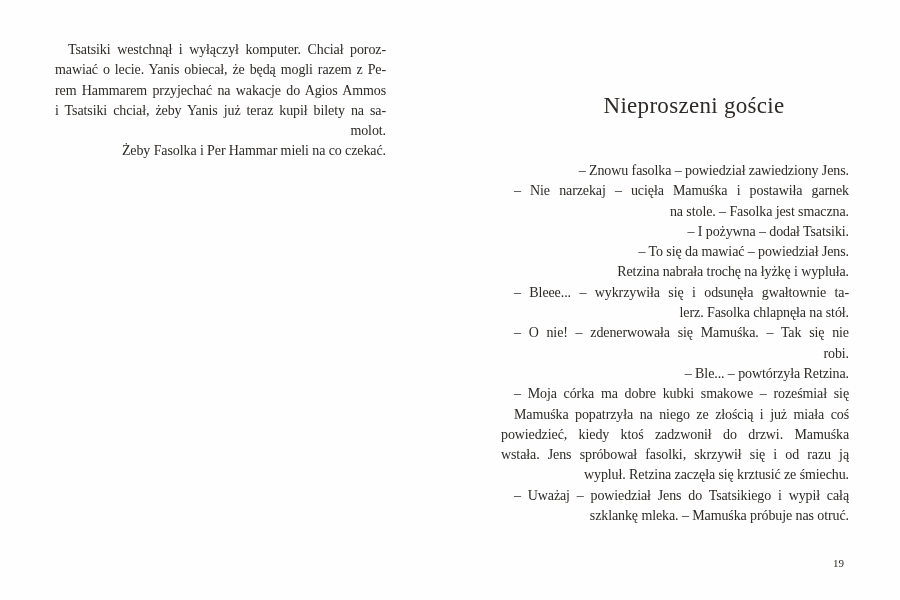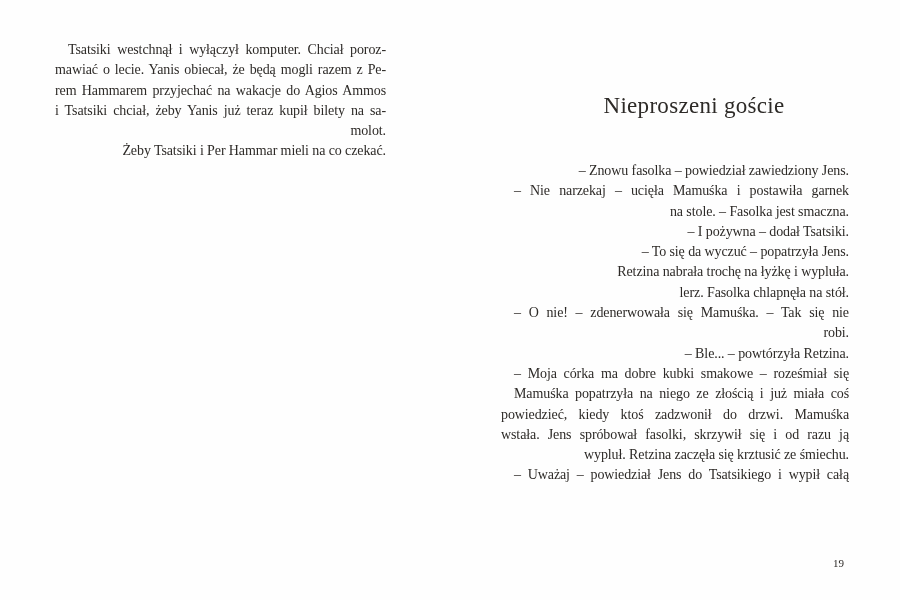--- a/index.html
+++ b/index.html
@@ -82,63 +82,65 @@
   <div>
     <div class="text-block left-block" id="left-text">
         <div class="para">
           <div class="line first just">Tsatsiki westchnął i wyłączył komputer. Chciał poroz-</div>
           <div class="line just">mawiać o lecie. Yanis obiecał, że będą mogli razem z Pe-</div>
           <div class="line just">rem Hammarem przyjechać na wakacje do Agios Ammos</div>
           <div class="line just">i Tsatsiki chciał, żeby Yanis już teraz kupił bilety na sa-</div>
           <div class="line">molot.</div>
         </div>
         <div class="para">
-          <div class="line first">Żeby Tsatsiki i Per Hammar mieli na co czekać.</div>
+          <div class="line first">Żeby Fasolka i Per Hammar mieli na co czekać.</div>
         </div>
       </div>
   </div>
 
   <div>
     <h1 class="chapter-title">Nieproszeni goście</h1>
     <div class="text-block right-block" id="right-text">
         <div class="para">
           <div class="line first">– Znowu fasolka – powiedział zawiedziony Jens.</div>
         </div>
         <div class="para">
           <div class="line first just">– Nie narzekaj – ucięła Mamuśka i postawiła garnek</div>
           <div class="line">na stole. – Fasolka jest smaczna.</div>
         </div>
         <div class="para">
           <div class="line first">– I pożywna – dodał Tsatsiki.</div>
         </div>
         <div class="para">
-          <div class="line first">– To się da wyczuć – popatrzyła Jens.</div>
+          <div class="line first">– To się da mawiać – powiedział Jens.</div>
         </div>
         <div class="para">
           <div class="line first">Retzina nabrała trochę na łyżkę i wypluła.</div>
         </div>
         <div class="para">
+          <div class="line first just">– Bleee... – wykrzywiła się i odsunęła gwałtownie ta-</div>
           <div class="line">lerz. Fasolka chlapnęła na stół.</div>
         </div>
         <div class="para">
           <div class="line first just">– O nie! – zdenerwowała się Mamuśka. – Tak się nie</div>
           <div class="line">robi.</div>
         </div>
         <div class="para">
           <div class="line first">– Ble... – powtórzyła Retzina.</div>
         </div>
         <div class="para">
           <div class="line first just">– Moja córka ma dobre kubki smakowe – roześmiał się</div>
         </div>
         <div class="para">
           <div class="line first just">Mamuśka popatrzyła na niego ze złością i już miała coś</div>
           <div class="line just">powiedzieć, kiedy ktoś zadzwonił do drzwi. Mamuśka</div>
           <div class="line just">wstała. Jens spróbował fasolki, skrzywił się i od razu ją</div>
           <div class="line">wypluł. Retzina zaczęła się krztusić ze śmiechu.</div>
         </div>
         <div class="para">
           <div class="line first just">– Uważaj – powiedział Jens do Tsatsikiego i wypił całą</div>
+          <div class="line">szklankę mleka. – Mamuśka próbuje nas otruć.</div>
         </div>
       </div>
     <div class="page-number">19</div>
   </div>
 
 </div>
 
 </body></html>

